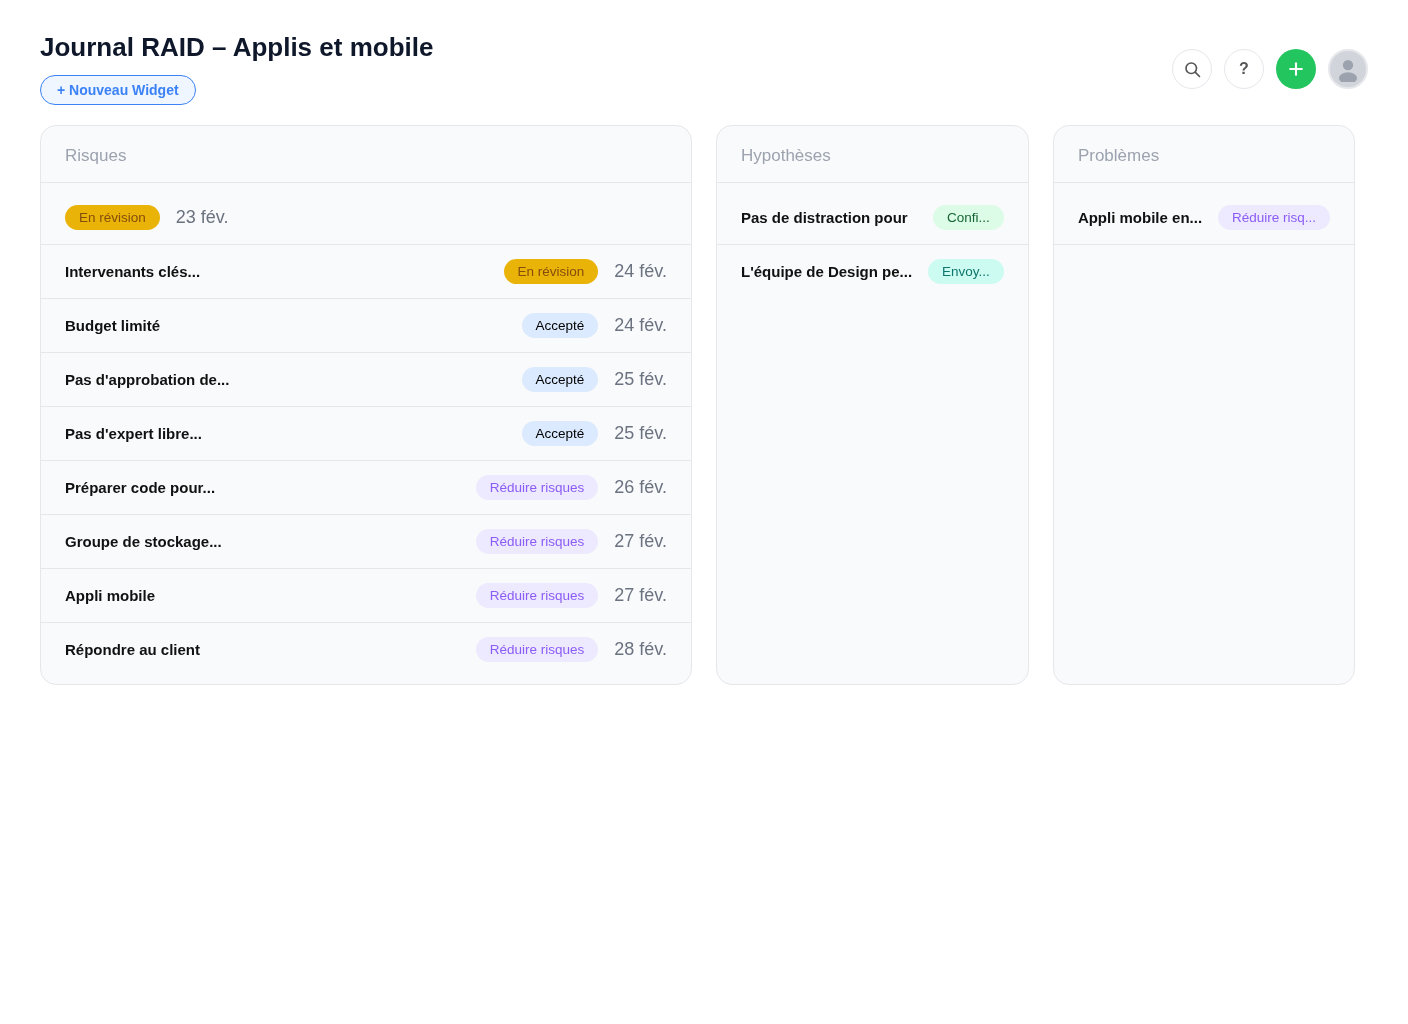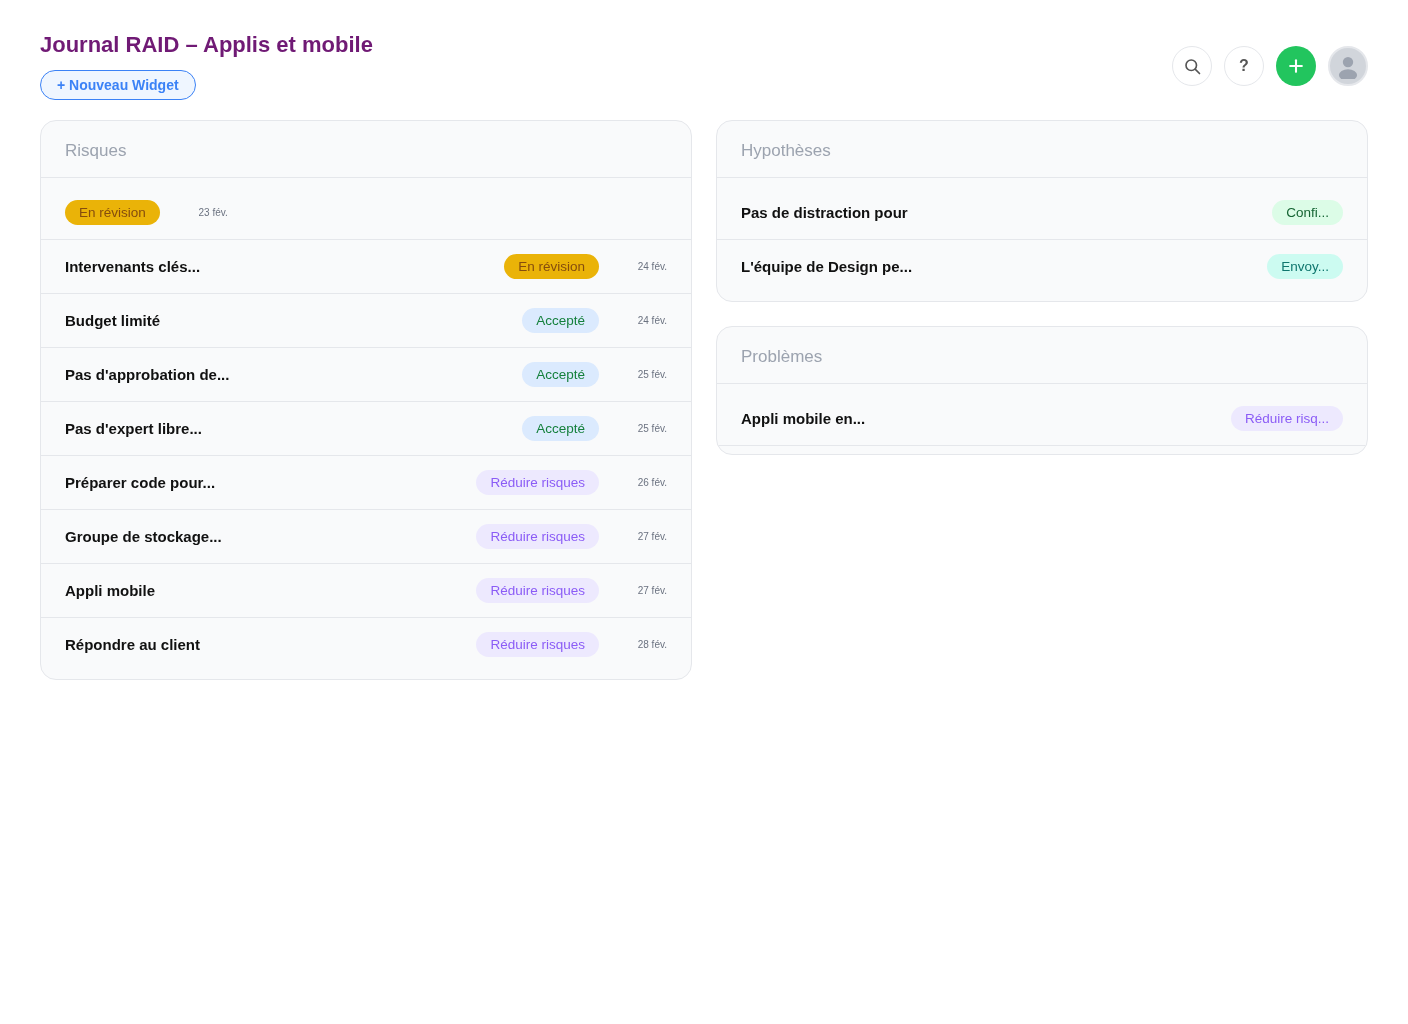--- a/index.html
+++ b/index.html
@@ -13,23 +13,23 @@
     }
 
     .header {
       display: flex;
       align-items: center;
       justify-content: space-between;
       margin-bottom: 20px;
     }
 
     .header-left h1 {
-      font-size: 22px;
+      font-size: 26px;
       font-weight: 800;
-      color: #701a75;
+      color: #0f172a;
       margin-bottom: 12px;
     }
 
     .new-widget-btn {
       display: inline-flex;
       align-items: center;
       gap: 6px;
       border: 1.5px solid #3b82f6;
       background: #eff6ff;
       color: #3b82f6;
@@ -143,21 +143,21 @@
       flex-shrink: 0;
     }
 
     .badge-yellow {
       background: #eab308;
       color: #854d0e;
     }
 
     .badge-blue {
       background: #dbeafe;
-      color: #15803d;
+      color: #000000;
     }
 
     .badge-purple {
       background: #ede9fe;
       color: #8b5cf6;
     }
 
     .badge-green {
       background: #dcfce7;
       color: #166534;
@@ -167,30 +167,30 @@
       background: #ccfbf1;
       color: #0f766e;
     }
 
     .badge-pink {
       background: #fce7f3;
       color: #9d174d;
     }
 
     .row-date {
-      font-size: 10px;
+      font-size: 18px;
       color: #6b7280;
       flex-shrink: 0;
       min-width: 52px;
       text-align: right;
     }
 
     .right-panels {
       display: flex;
-      flex-direction: column;
+      flex-direction: row;
       gap: 24px;
     }
 
     .divider {
       height: 1px;
       background: #e5e7eb;
       margin: 0;
     }
   </style>
 </head>

